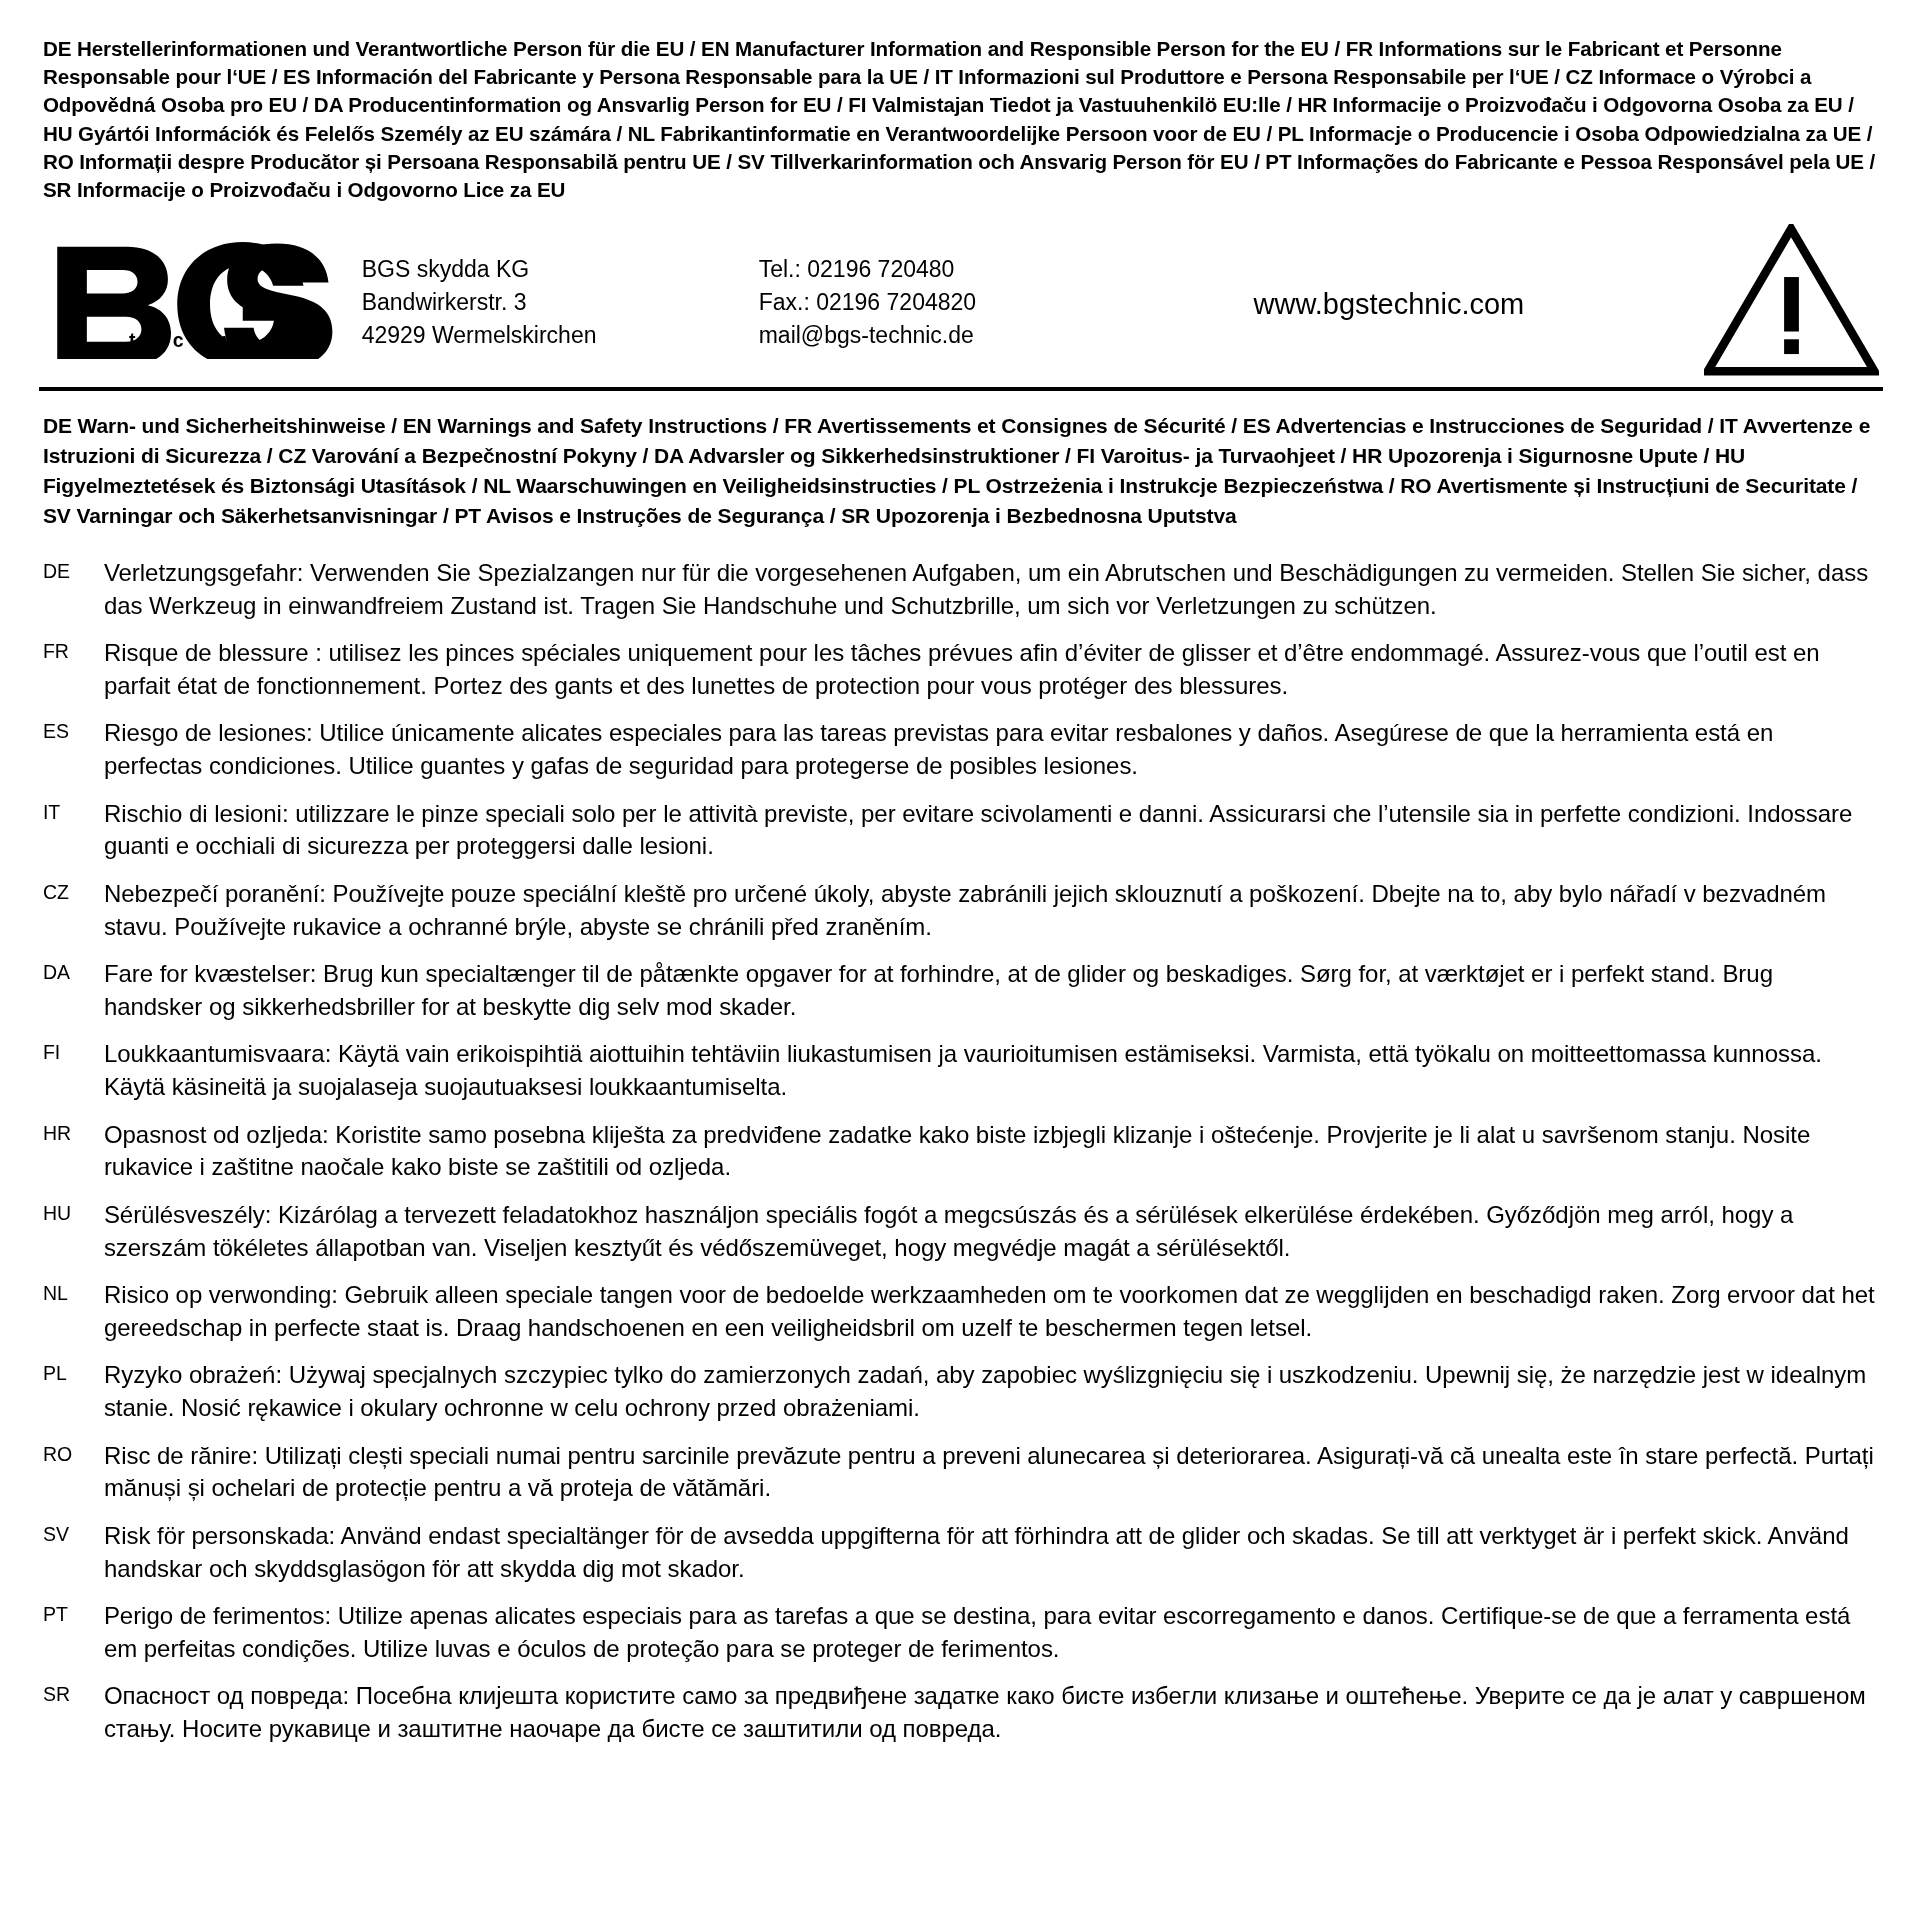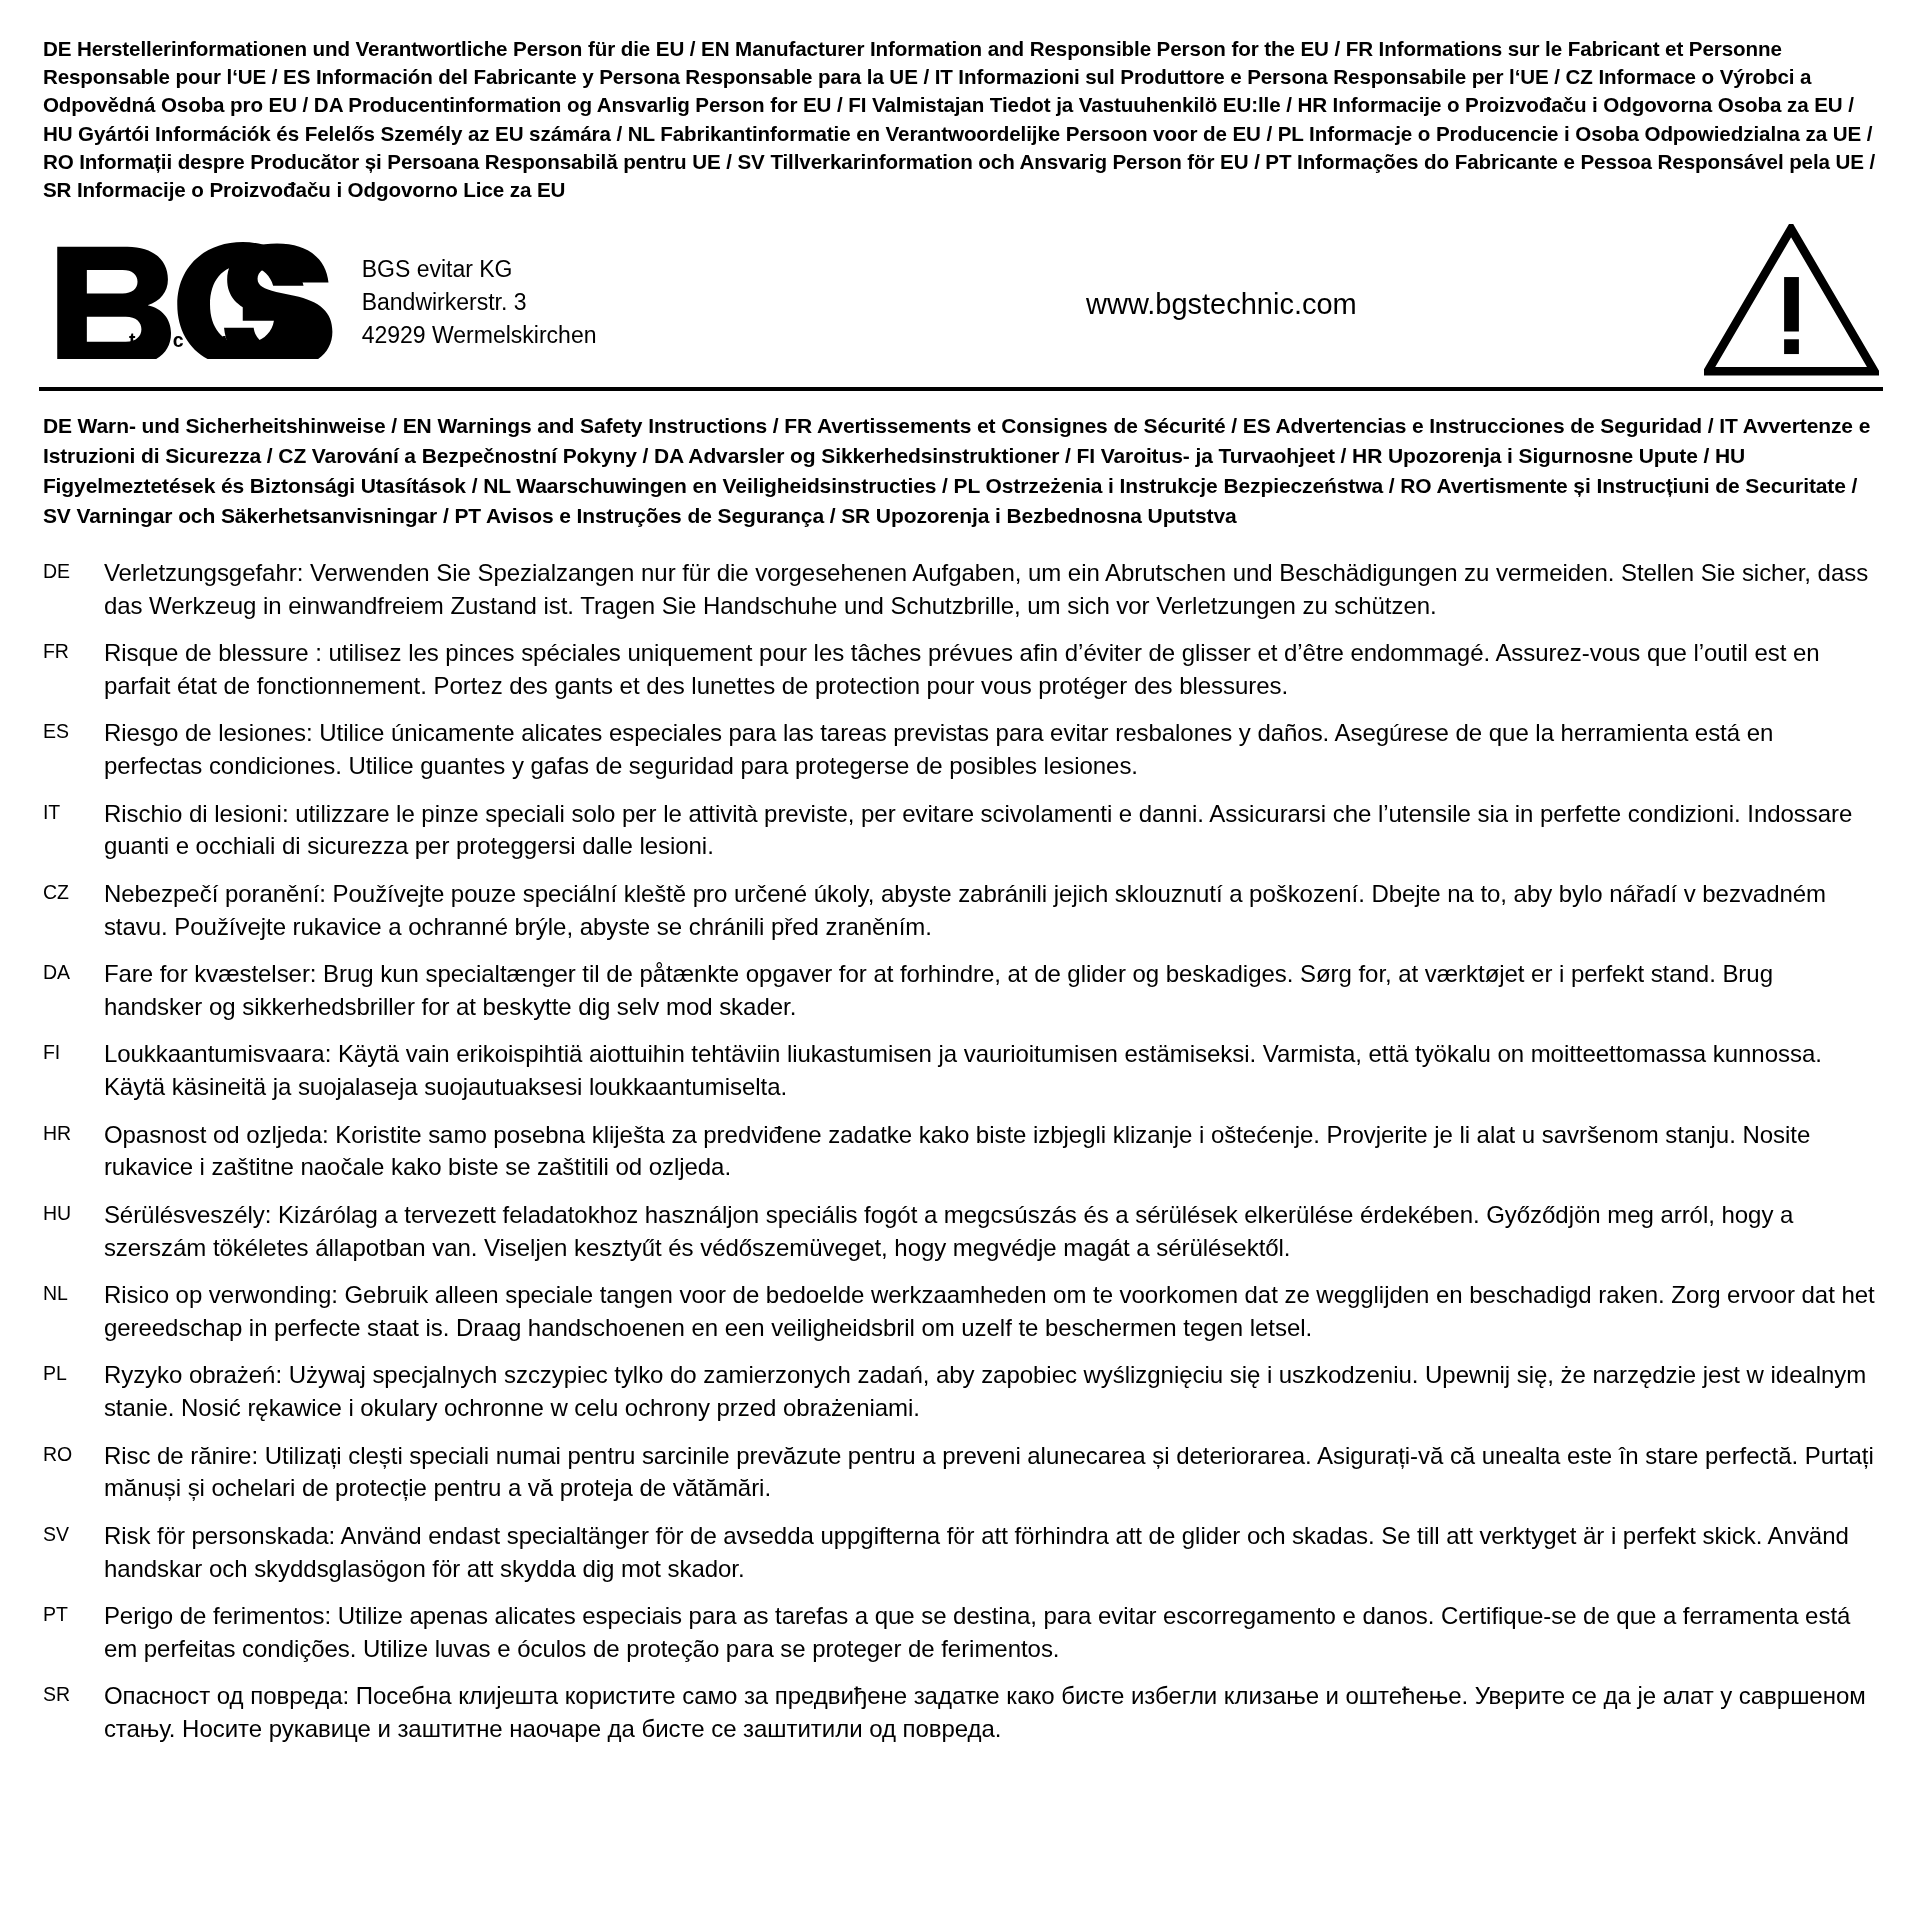--- a/index.html
+++ b/index.html
@@ -131,25 +131,30 @@
           <path d="M245 58 C240 41 226 32 206 32 C180 32 164 52 164 82 C164 112 180 132 207 132 C228 132 243 121 246 103 L206 103 L206 76 L285 76 L285 158 L256 158 L254 140 C243 154 225 162 203 162 C154 162 122 129 122 82 C122 35 156 2 206 2 C246 2 276 24 284 58 Z" transform="translate(40,-2) scale(1.0)"></path>
 
           <path d="M300 110 C302 126 315 134 334 134 C351 134 362 128 362 117 C362 107 354 103 336 99 L314 94 C282 87 266 72 266 48 C266 19 292 2 330 2 C369 2 393 21 396 52 L359 52 C357 39 347 31 330 31 C314 31 305 38 305 47 C305 56 313 60 329 64 L352 69 C385 76 401 90 401 115 C401 145 374 163 333 163 C291 163 265 144 262 110 Z" transform="translate(-40,0)"></path>
         </g>
       </svg>
       <div style="position:absolute;left:243px;top:4.7px;font-size:20px;font-weight:bold;">®</div>
       <div style="position:absolute;left:86px;top:87px;font-size:19.5px;font-weight:bold;letter-spacing:3.9px;">t e c h n i c</div>
     </div>
 
     <div class="addr-col">
-      <div>BGS evitar KG</div>
+      <div>BGS skydda KG</div>
       <div>Bandwirkerstr. 3</div>
       <div>42929 Wermelskirchen</div>
     </div>
 
+    <div class="tel-col">
+      <div>Tel.: 02196 720480</div>
+      <div>Fax.: 02196 7204820</div>
+      <div>mail@bgs-technic.de</div>
+    </div>
 
     <div class="web-col">www.bgstechnic.com</div>
 
     <div class="warn-col">
       <svg class="tri-svg" width="175" height="152" viewBox="0 0 225 195">
         <polygon points="112,6 219,189 5,189" fill="#ffffff" stroke="#000000" stroke-width="11" stroke-linejoin="miter"></polygon>
         <rect x="103" y="68" width="19" height="70" fill="#000000"></rect>
         <rect x="103" y="148" width="19" height="19" fill="#000000"></rect>
       </svg>
     </div>

